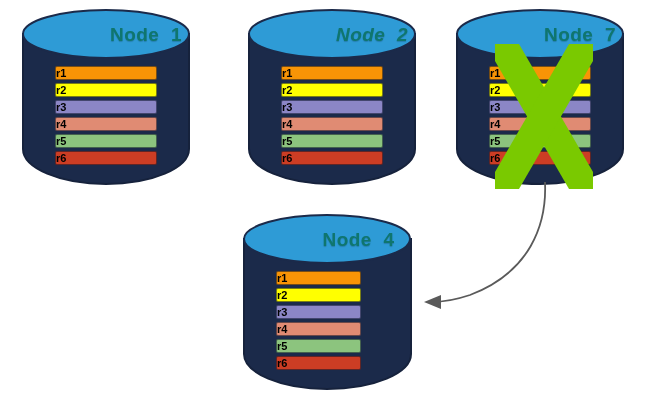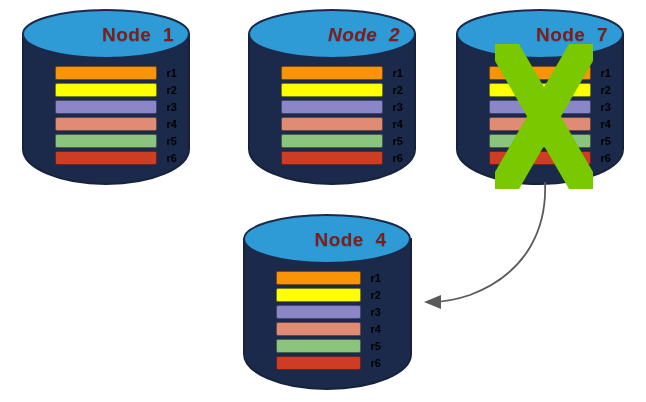--- a/index.html
+++ b/index.html
@@ -25,24 +25,24 @@
     position: absolute;
   }
   .node-svg {
     position: absolute;
     left: 0;
     top: 0;
     overflow: visible;
   }
   .node-title {
     position: absolute;
-    left: 8px;
+    left: 16px;
     width: 100%;
     text-align: center;
-    color: #7f1d1d;
+    color: #0f766e;
     font-weight: bold;
     font-size: 19px;
     letter-spacing: 0.5px;
     font-family: "Liberation Sans", sans-serif;
     white-space: pre;
     text-shadow: 0 1px 1px rgba(0,0,0,0.18);
     padding-left: 24px;
   }
   .rows {
     position: absolute;
@@ -57,26 +57,25 @@
     border: 1px solid rgba(10,18,38,0.55);
     box-sizing: border-box;
   }
   .row-label {
     position: absolute;
     left: 0;
     top: 0;
     width: 100%;
     height: 100%;
     line-height: 13px;
-    text-align: right;
+    text-align: left;
     font-size: 11px;
     font-weight: bold;
     color: #000000;
     font-family: "Liberation Sans", sans-serif;
-    margin-left: 21px;
   }
   .xmark {
     position: absolute;
     pointer-events: none;
   }
   .arrow-layer {
     position: absolute;
     left: 0;
     top: 0;
     width: 646px;

